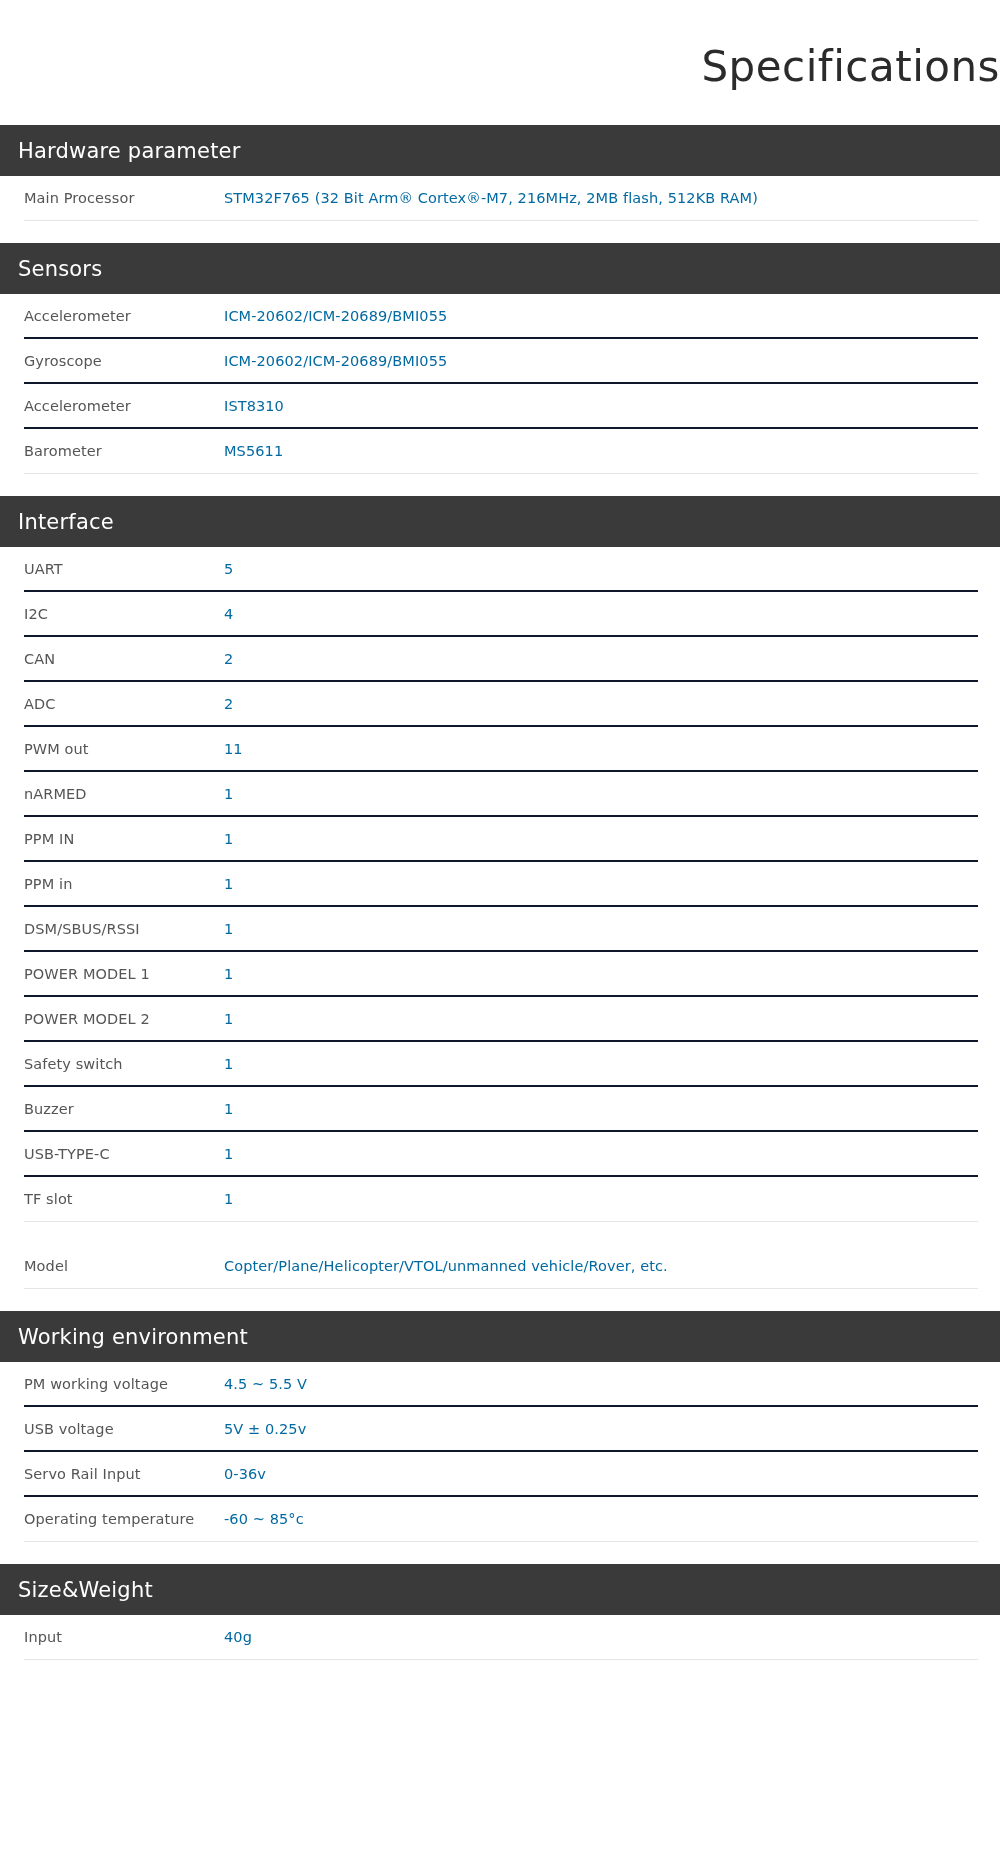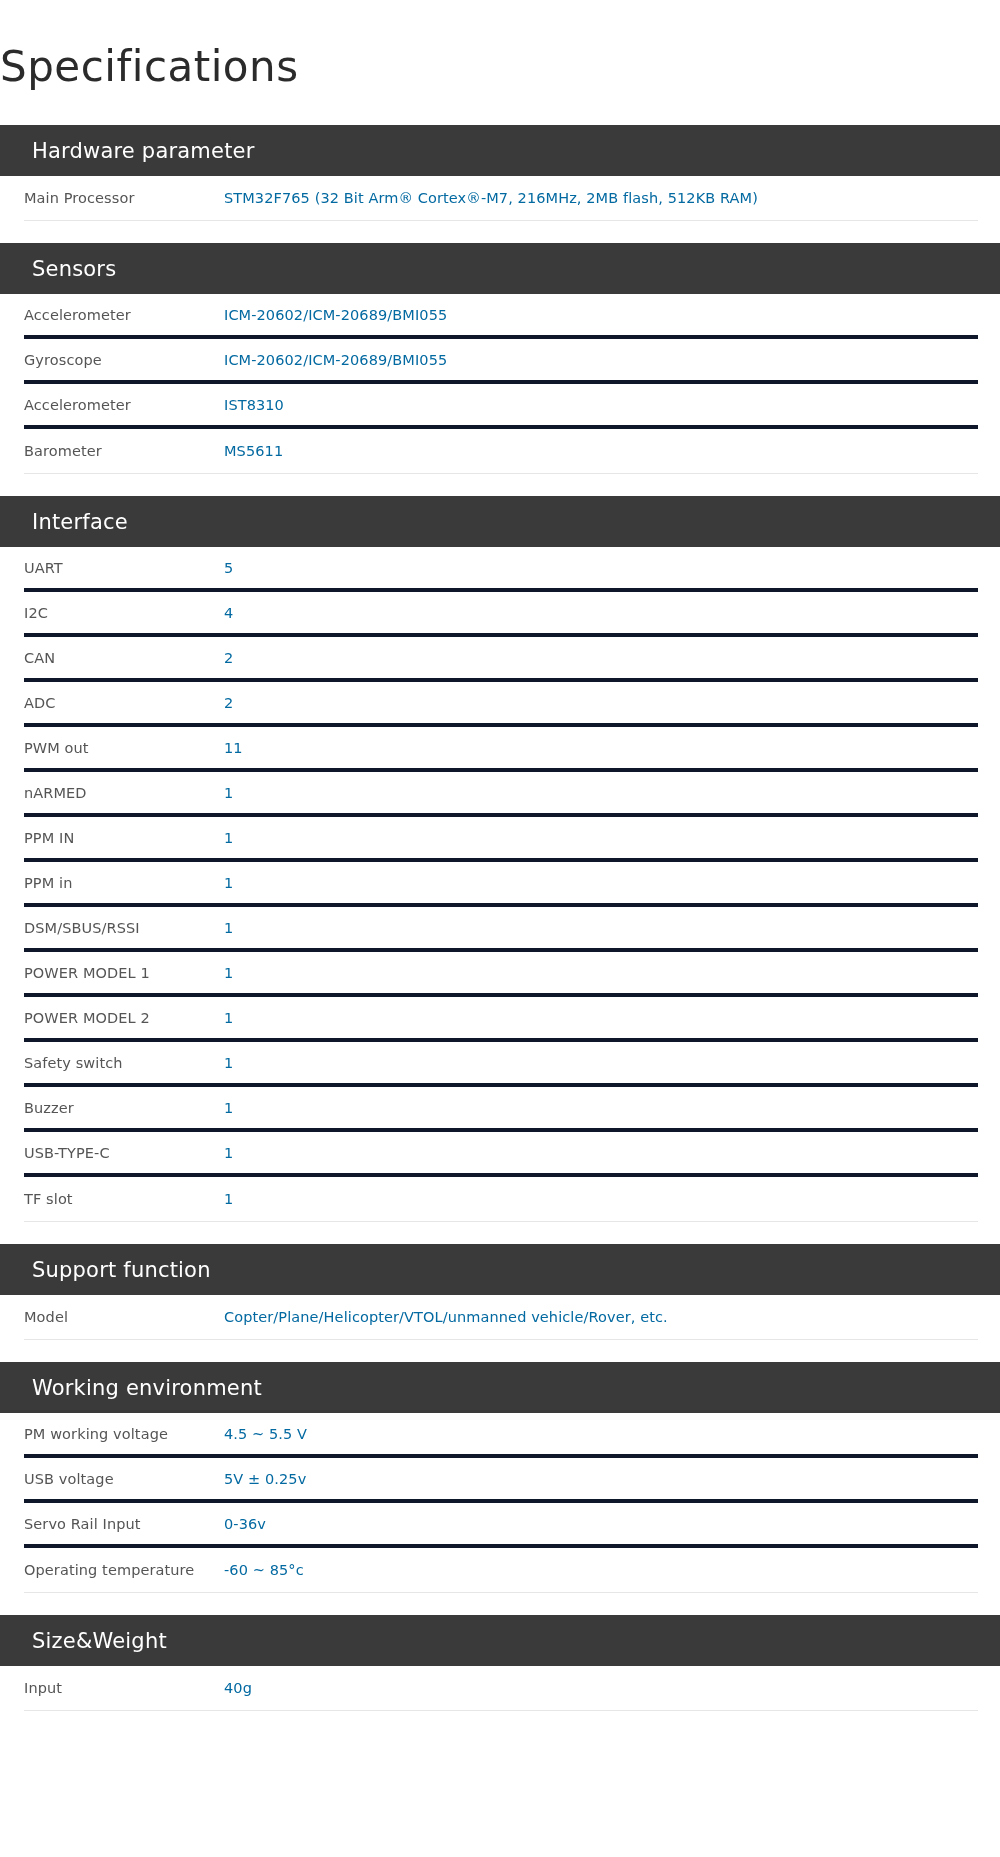--- a/index.html
+++ b/index.html
@@ -11,58 +11,58 @@
     width: 1000px;
     min-height: 1857px;
     font-family: "DejaVu Sans", "Liberation Sans", sans-serif;
     color: #3a3a3a;
   }
   .page {
     width: 1000px;
     box-sizing: border-box;
   }
   .page-title {
-    text-align: left;
+    text-align: right;
     font-size: 42px;
     font-weight: 400;
     color: #2b2b2b;
     letter-spacing: 0.5px;
     padding: 42px 0 34px 0;
     margin: 0;
     font-family: "DejaVu Sans", "Liberation Sans", sans-serif;
   }
   .spec-table {
     width: 1000px;
   }
   .section-header {
     background: #3a3a3a;
     color: #ffffff;
     font-size: 21px;
     font-weight: 400;
-    padding: 14px 0 14px 32px;
+    padding: 14px 0 14px 18px;
     box-sizing: border-box;
     height: 51px;
     display: flex;
     align-items: center;
     letter-spacing: 0.2px;
   }
   .section-gap {
     height: 22px;
     background: #ffffff;
   }
   .rows {
     background: #ffffff;
     padding: 0 22px 0 0;
     border-radius: 20px;
   }
   .row {
     display: flex;
     align-items: center;
     height: 45px;
-    border-bottom: 4px solid #0f172a;
+    border-bottom: 2px solid #0f172a;
     margin-left: 24px;
     box-sizing: border-box;
   }
   .row:last-child {
     border-bottom: 1px solid #e6e6e6;
   }
   .row .label {
     width: 200px;
     min-width: 200px;
     font-size: 14.5px;
@@ -172,23 +172,20 @@
         <div class="row">
           <div class="label">USB-TYPE-C</div>
           <div class="value">1</div>
         </div>
         <div class="row">
           <div class="label">TF slot</div>
           <div class="value">1</div>
         </div>
       </div>
       <div class="section-gap"></div>
-      <div class="section-header">
-        <span>Support function</span>
-      </div>
       <div class="rows">
         <div class="row">
           <div class="label">Model</div>
           <div class="value">Copter/Plane/Helicopter/VTOL/unmanned vehicle/Rover, etc.</div>
         </div>
       </div>
       <div class="section-gap"></div>
       <div class="section-header">
         <span>Working environment</span>
       </div>

